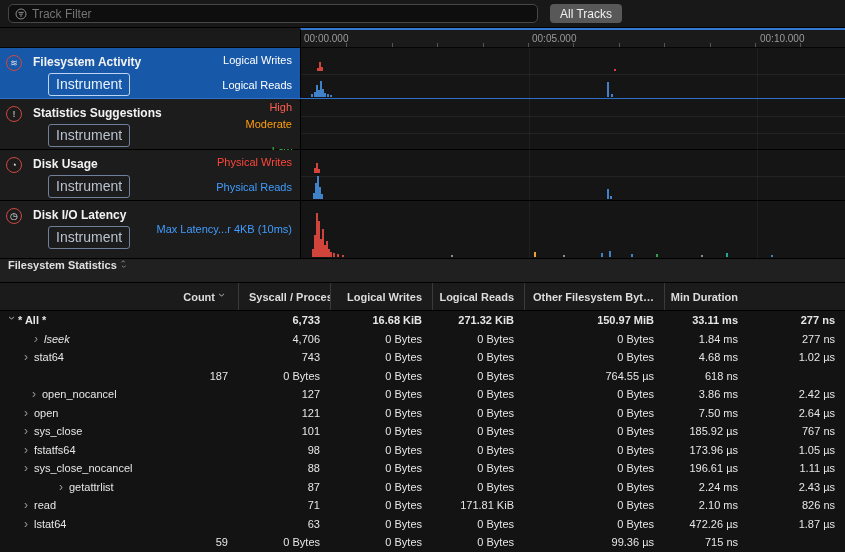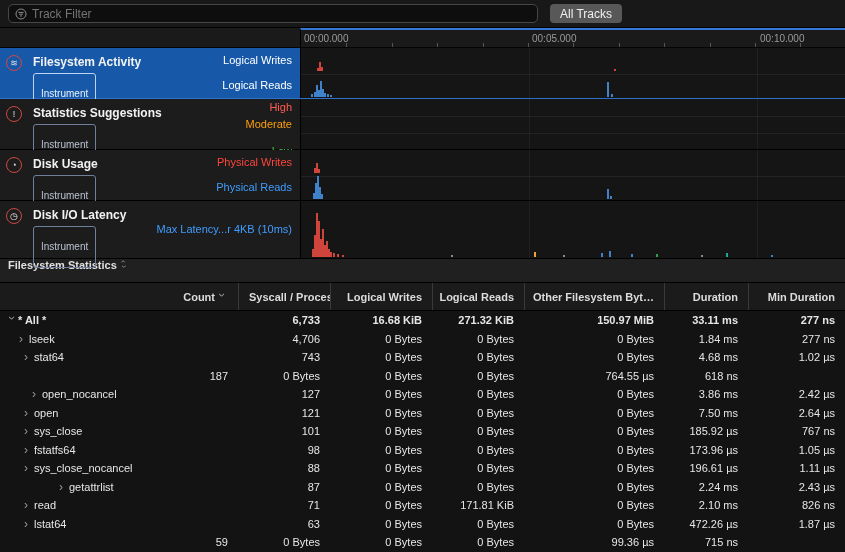--- a/index.html
+++ b/index.html
@@ -26,22 +26,22 @@
   .mtick{position:absolute;bottom:0;width:1px;height:4px;background:#555}
   .tracks{grid-column:1/3}
   .track{display:flex;border-bottom:1px solid #000;position:relative;background:#151515}
   .track.sel{border-bottom:1px solid #2e70c8}
   .thead{flex:0 0 300px;position:relative;background:#1c1c1c}
   .track.sel .thead{background:#1759a8}
   .ticon{position:absolute;left:6px;top:7px;width:16px;height:16px;
     border:1.5px solid #cf4840;border-radius:50%;display:flex;align-items:center;
     justify-content:center;font-size:9px;color:#e0e0e0;line-height:1}
   .ttitle{position:absolute;left:33px;top:7px;font-weight:bold;font-size:12px;color:#f2f2f2;white-space:nowrap}
-  .tbadge{position:absolute;left:33px;top:25px;font-size:10px;border:1px solid #70809a;
-    border-radius:3px;padding:14px 7px;color:#b9c2cf;line-height:1.2}
+  .tbadge{position:absolute;left:48px;top:25px;font-size:14px;border:1px solid #70809a;
+    border-radius:3px;padding:2px 7px;color:#b9c2cf;line-height:1.2}
   .track.sel .tbadge{border-color:#bcd4f2;color:#e8f1fc}
   .llabel{position:absolute;right:8px;font-size:11px;white-space:nowrap}
   .tlane{flex:1;position:relative;background:#151515;border-left:1px solid #000;overflow:hidden}
   .lanediv{position:absolute;left:0;right:0;height:1px;background:#232323}
   .vline{position:absolute;top:0;bottom:0;width:1px;background:rgba(255,255,255,0.05)}
   .spike{position:absolute;width:2px}
 
   
   .statbar{height:24px;background:#202020;border-bottom:1px solid #000;display:flex;
     align-items:flex-start;padding:0 8px}
@@ -230,38 +230,35 @@
     <div class="hcell r">
       <span>Logical Writes</span>
     </div>
     <div class="hcell r">
       <span>Logical Reads</span>
     </div>
     <div class="hcell r">
       <span>Other Filesystem Byt…</span>
     </div>
     <div class="hcell r">
-      <span>Duration</span>
-    </div>
-    <div class="hcell r">
       <span>Min Duration</span>
     </div>
   </div>
 <div class="tbody">
     <div class="trow b">
       <div class="cell" style="padding-left: 8px;"><span class="chev exp">›</span><span>* All *</span></div>
       <div class="cell r">6,733</div>
       <div class="cell r">16.68 KiB</div>
       <div class="cell r">271.32 KiB</div>
       <div class="cell r">150.97 MiB</div>
       <div class="cell r">33.11 ms</div>
       <div class="cell r">277 ns</div>
     </div>
     <div class="trow">
-      <div class="cell" style="padding-left: 19px;"><span class="chev">›</span><span>lseek</span></div>
+      <div class="cell" style="padding-left: 34px; font-style: italic;"><span class="chev">›</span><span>lseek</span></div>
       <div class="cell r">4,706</div>
       <div class="cell r">0 Bytes</div>
       <div class="cell r">0 Bytes</div>
       <div class="cell r">0 Bytes</div>
       <div class="cell r">1.84 ms</div>
       <div class="cell r">277 ns</div>
     </div>
     <div class="trow">
       <div class="cell" style="padding-left: 24px;"><span class="chev">›</span><span>stat64</span></div>
       <div class="cell r">743</div>

